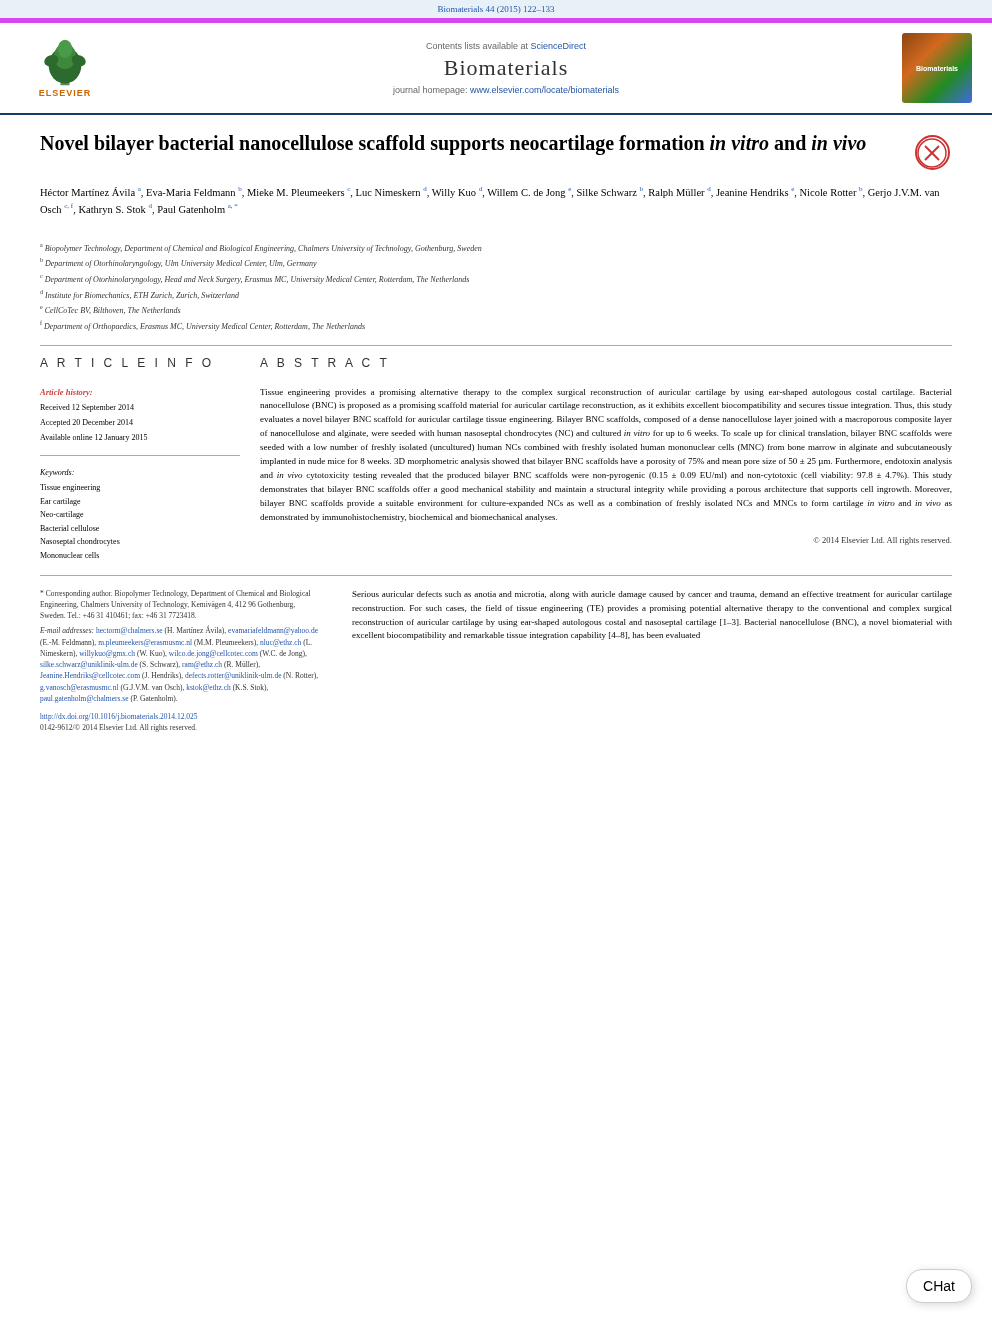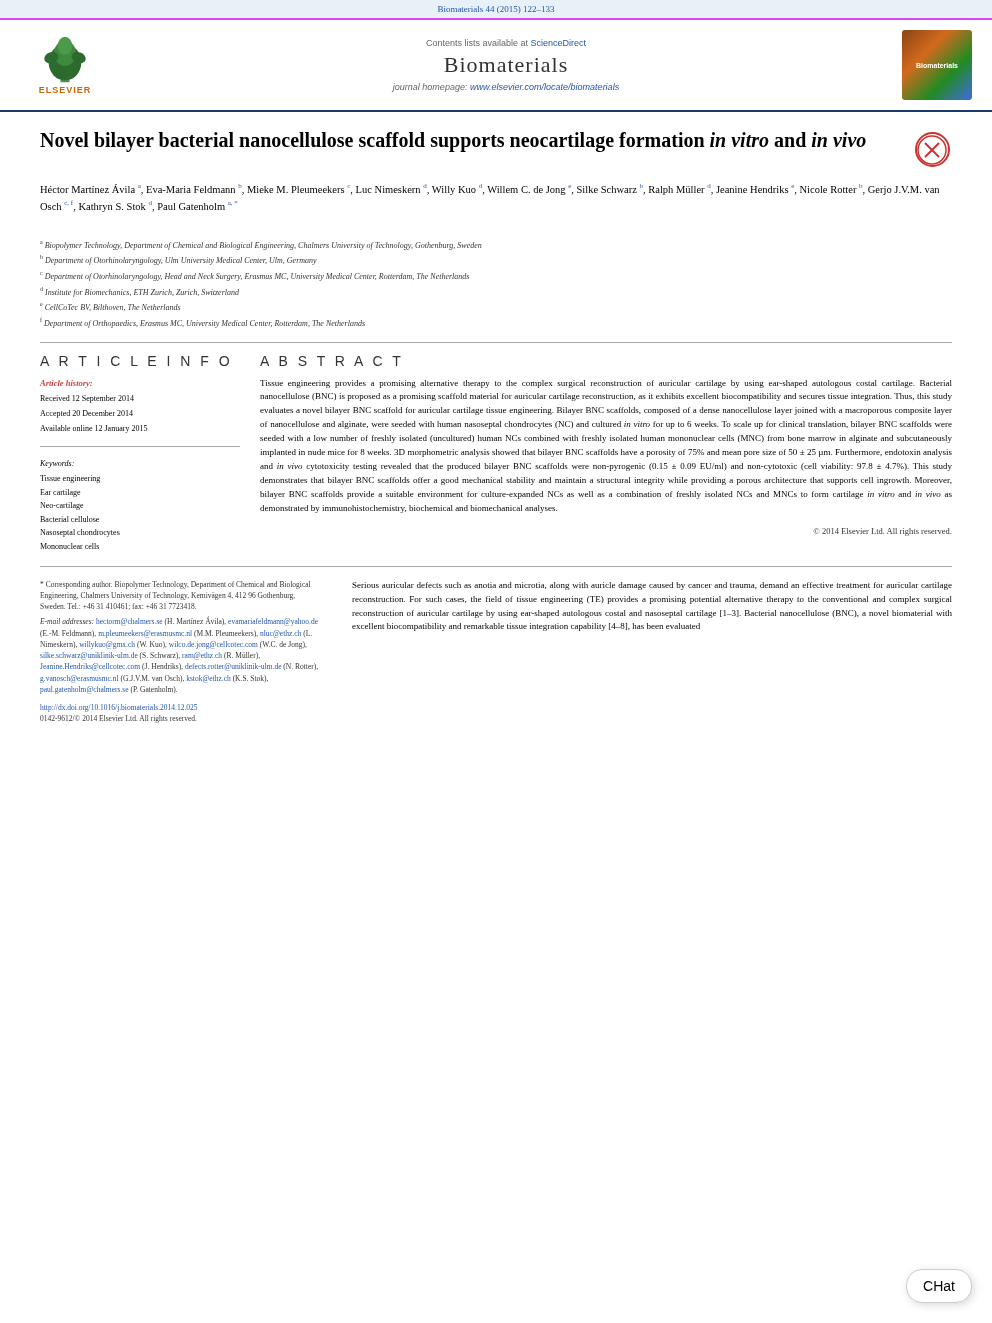--- a/index.html
+++ b/index.html
@@ -11,21 +11,21 @@
       width: 992px;
       min-height: 1323px;
     }
 
     .page-top-bar {
       background: #e8f0f8;
       text-align: center;
       padding: 4px 0;
       font-size: 9px;
       color: #2255aa;
-      border-bottom: 2px solid #d946ef;
+      border-bottom: 5px solid #d946ef;
     }
 
     .journal-header {
       display: flex;
       align-items: center;
       padding: 10px 20px;
       border-bottom: 2px solid #1a3a6b;
       position: relative;
     }
 
@@ -71,21 +71,20 @@
       font-family: 'Times New Roman', serif;
       color: #333;
       letter-spacing: 1px;
     }
 
     .journal-homepage {
       font-size: 9px;
       color: #666;
       font-family: Arial, sans-serif;
       margin-top: 4px;
-      font-style: italic;
     }
 
     .journal-homepage a {
       color: #2255aa;
       text-decoration: none;
     }
 
     .journal-thumb {
       width: 70px;
       height: 70px;
@@ -189,26 +188,26 @@
     .left-col {
       width: 200px;
       flex-shrink: 0;
     }
 
     .right-col {
       flex: 1;
     }
 
     .section-header {
-      font-size: 14px;
+      font-size: 12px;
       font-family: Arial, sans-serif;
       letter-spacing: 3px;
       text-transform: uppercase;
       color: #333;
-      margin-bottom: 8px;
+      margin-bottom: 16px;
       font-weight: normal;
     }
 
     .article-info-block {
       font-size: 8px;
       line-height: 1.6;
       margin-bottom: 10px;
     }
 
     .article-info-block .label {

